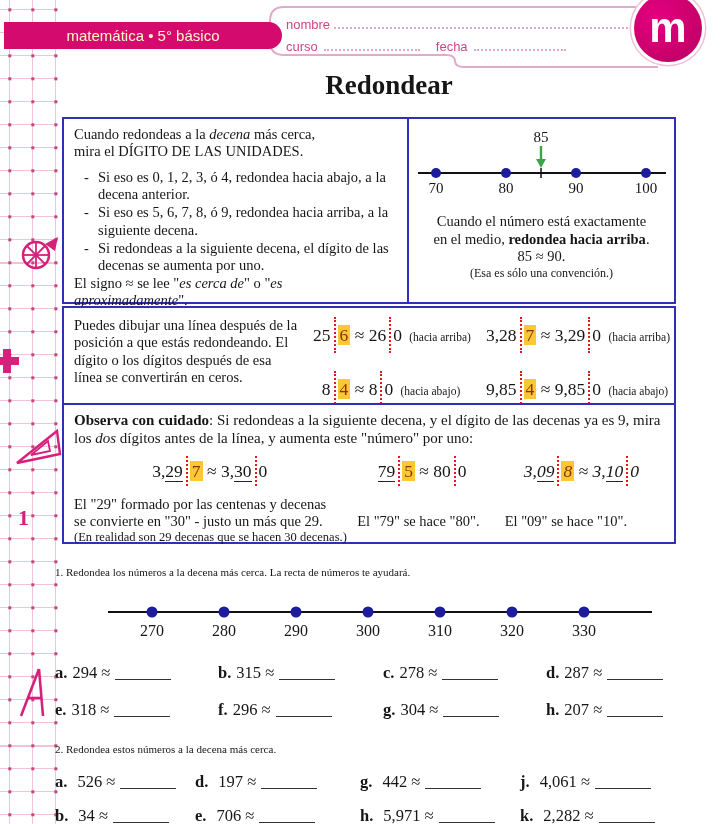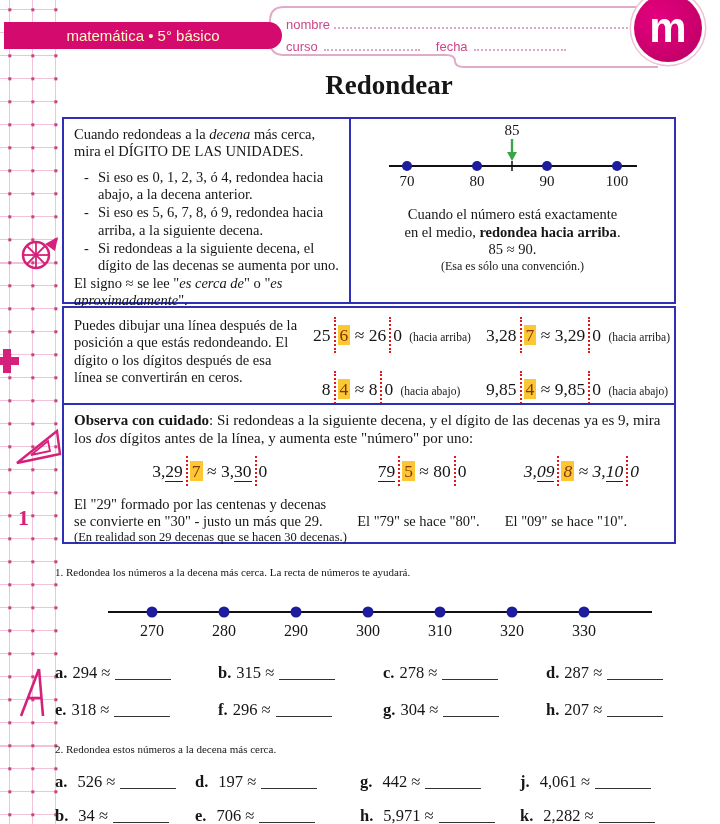--- a/index.html
+++ b/index.html
@@ -43,27 +43,27 @@
     background:radial-gradient(circle at 35% 35%, #e5007e, #b80061);
     box-shadow:0 0 0 3px #ffffff, 0 0 0 4.5px #ecc2d8;
     color:#fff; font-family:"Liberation Sans", sans-serif; font-weight:bold; font-size:42px;
     display:flex; align-items:center; justify-content:center; z-index:4;
   }
   .title { position:absolute; left:58px; right:0; top:70px; text-align:center; font-weight:bold; font-size:27px; }
 
   
   .ibox { position:absolute; left:62px; width:614px; border:2px solid #2f2fb8; background:#fff; }
   .box1 { top:117px; height:187px; display:flex; }
-  .b1-left { width:285px; padding:7px 8px 5px 10px; font-size:14.5px; line-height:1.18; display:flex; flex-direction:column; }
+  .b1-left { width:343px; padding:7px 8px 5px 10px; font-size:14.5px; line-height:1.18; display:flex; flex-direction:column; }
   .b1-bullets { margin-top:9px; }
   .bullet { display:flex; padding-left:10px; margin-bottom:1px; }
   .bullet .dash { width:14px; flex:none; }
   .bullet .btext { flex:1; }
   .sign-line { margin-top:auto; padding-bottom:2px; }
-  .b1-right { flex:1; border-left:2px solid #2f2fb8; text-align:center; padding-top:1px; font-size:14.5px; line-height:1.22; }
+  .b1-right { flex:1; border-left:2px solid #2f2fb8; text-align:center; padding-top:8px; font-size:14.5px; line-height:1.22; }
   .b1-right .small { font-size:12px; }
   .nl1 { display:block; margin:2px auto 2px; }
 
   .box2 { top:306px; height:116px; display:flex; }
   .b2-text { width:252px; padding:9px 0 0 10px; font-size:14.5px; line-height:1.2; }
   .b2-ex-grid { flex:1; display:grid; grid-template-columns:172px 1fr; align-items:center; padding:2px 4px 2px 0; row-gap:0; }
   .b2-ex { font-size:17.5px; white-space:nowrap; }
   .b2-ex .lhs1 { display:inline-block; min-width:50px; text-align:right; }
   .b2-ex .lhs2 { display:inline-block; min-width:64px; text-align:right;font-family:Liberation Serif, serif; }
   .note { font-size:11.5px; margin-left:3px; }

